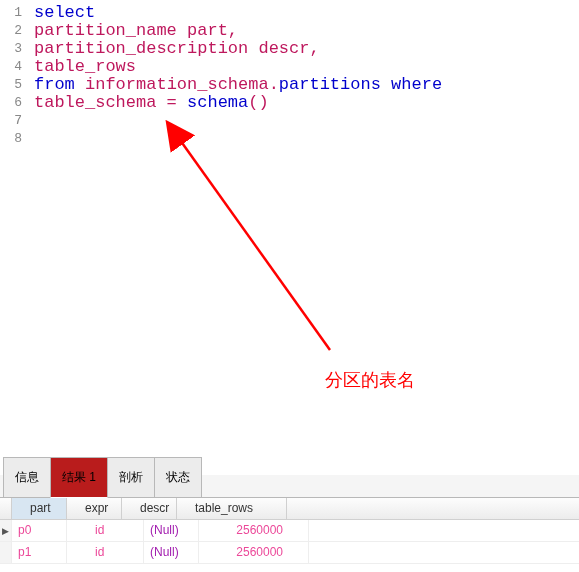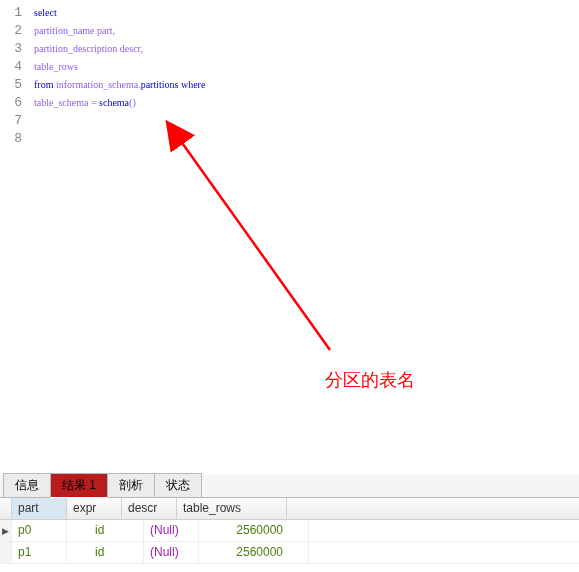--- a/index.html
+++ b/index.html
@@ -25,29 +25,29 @@
       color: #888;
       font-family: Consolas, "Courier New", monospace;
       font-size: 13px;
       line-height: 18px;
       user-select: none;
     }
     .gutter div { height: 18px; }
     .code {
       flex: 1;
       padding: 4px 0 0 6px;
-      font-family: Liberation Serif, serif;
-      font-size: 10px;
+      font-family: Liberation Mono, monospace;
+      font-size: 17px;
       line-height: 18px;
       color: #333;
     }
     .code-line { height: 18px; white-space: pre; }
     .k-blue { color: #0000cc; }
     .k-red { color: #cc0000; }
-    .k-black { color: #8b5cf6; }
+    .k-black { color: #be185d; }
     .annotation {
       position: absolute;
       color: #ff0000;
       font-size: 18px;
       pointer-events: none;
       left: 325px;
       top: 368px;
     }
     .arrow-svg {
       position: absolute;
@@ -56,21 +56,21 @@
       pointer-events: none;
     }
     .tabs-row {
       display: flex;
       border-bottom: 1px solid #b8b8b8;
       height: 23px;
       align-items: flex-end;
       background: #f5f5f5;
     }
     .tab {
-      padding: 3px 11px;
+      padding: 11px 11px;
       border: 1px solid #b8b8b8;
       border-bottom: none;
       background: #ececec;
       margin-right: 0;
       margin-left: -1px;
       font-size: 12px;
       cursor: pointer;
       position: relative;
     }
     .tab:first-child { margin-left: 3px; }
@@ -84,40 +84,40 @@
       background: #fff;
     }
     .result-header {
       display: flex;
       border-bottom: 1px solid #d0d0d0;
       background: linear-gradient(#fdfdfd, #ececec);
       height: 22px;
     }
     .hcell {
       border-right: 1px solid #d0d0d0;
-      padding: 3px 6px;
+      padding: 3px 18px;
       font-size: 12px;
       color: #333;
       text-align: left;
     }
     .hcell.c0 { width: 12px; padding: 0; }
     .hcell.c1 { width: 55px; background: #d8e6f2; }
     .hcell.c2 { width: 55px; }
     .hcell.c3 { width: 55px; }
     .hcell.c4 { width: 110px; }
     .result-row {
       display: flex;
       height: 22px;
       border-bottom: 1px solid #eee;
     }
     .rcell {
       border-right: 1px solid #eee;
       padding: 3px 6px;
       font-size: 12px;
-      color: #4d7c0f;
+      color: #ec4899;
     }
     .rcell.c0 { width: 12px; padding: 0; background: #f4f4f4; text-align: center; color: #555; font-size: 9px; line-height: 22px; }
     .rcell.c1 { width: 55px; }
     .rcell.c2 { width: 55px; margin-left: 22px; }
     .rcell.c3 { width: 55px; color: #a21caf; }
     .rcell.c4 { width: 110px; text-align: right; padding-right: 25px; }
   </style>
 </head>
 <body>
 

